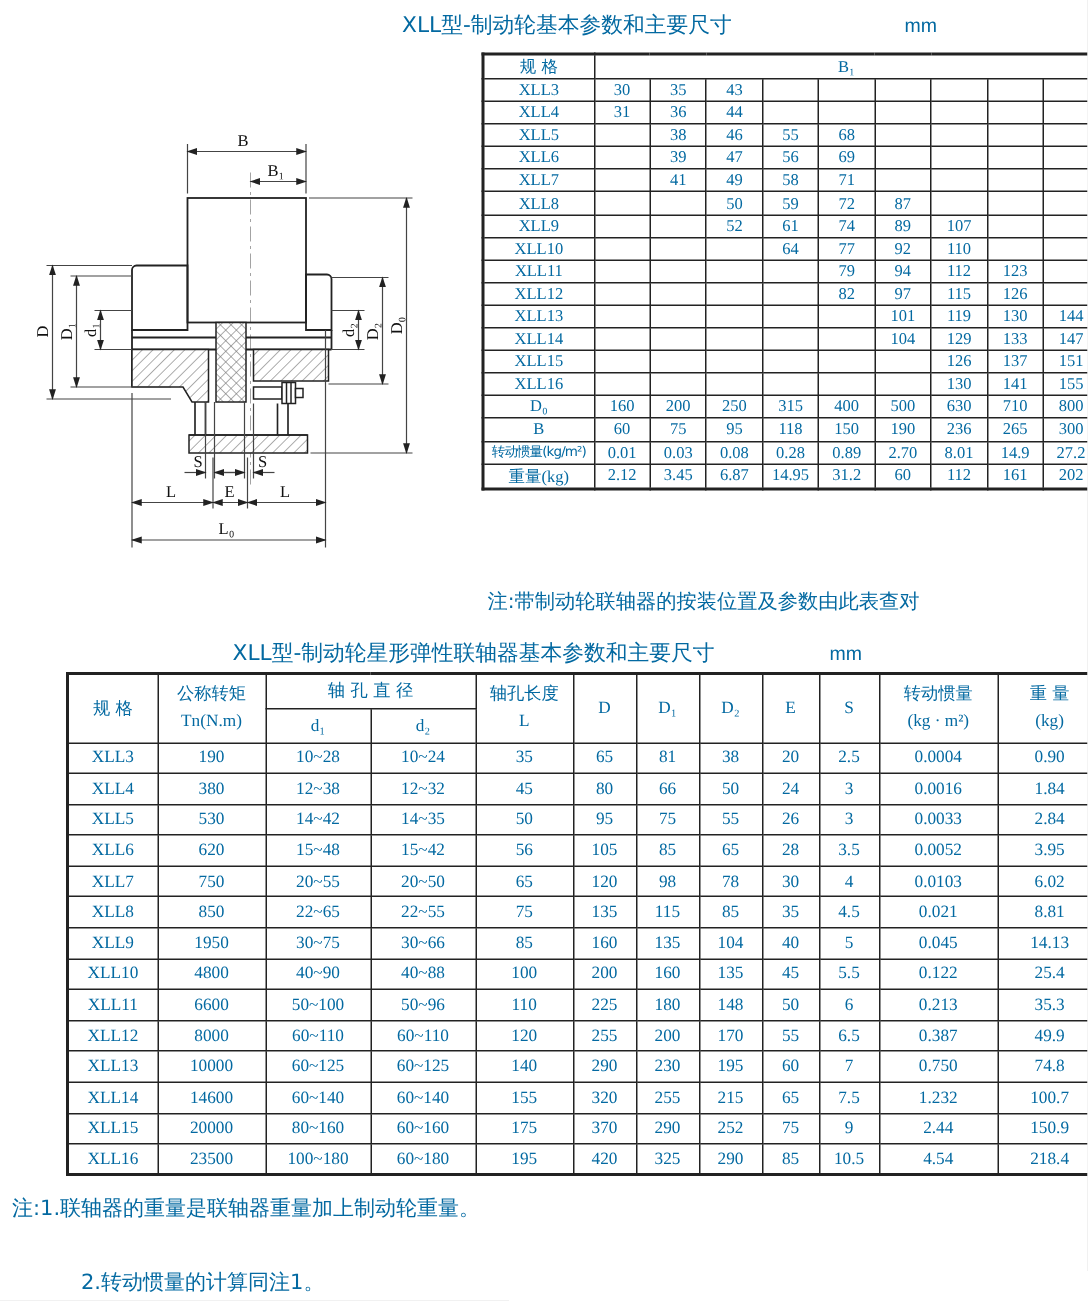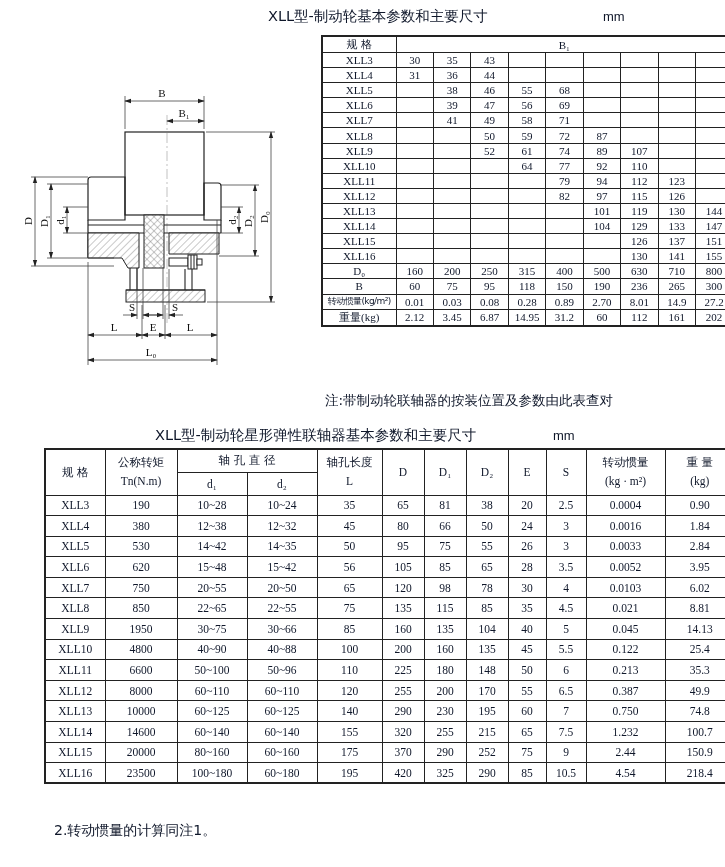--- a/index.html
+++ b/index.html
@@ -3,21 +3,21 @@
 <meta charset="utf-8">
 <style>
   * { box-sizing: border-box; margin: 0; padding: 0; }
   html,body { background:#e8e8e8; }
   .page {
     position: relative;
     width: 725px; height: 867px;
     margin: 0 auto;
     background: #ffffff;
     font-family: "Liberation Serif", serif;
-    color: #0f172a;
+    color: #0369a1;
     overflow: hidden;
   }
   .sec-hdr { position:absolute; white-space:nowrap; font-family:"DejaVu Sans",sans-serif; font-size:14.5px; }
   .unit { position:absolute; font-family:"Liberation Sans",sans-serif; font-size:13px; }
 
   
   table { border-collapse: collapse; table-layout: fixed; background:#fff;margin-left:16px; }
   .t1 { position:absolute; left:305px; top:35px; width:413px; border:2px solid #222; }
   .t1 th, .t1 td {
     border:1px solid #222; text-align:center; vertical-align:middle;
@@ -645,17 +645,18 @@
           <td>290</td>
           <td>85</td>
           <td>10.5</td>
           <td>4.54</td>
           <td>218.4</td>
         </tr>
       </tbody>
   </table>
 
   <div class="footnotes">
+    <div>注:1.联轴器的重量是联轴器重量加上制动轮重量。</div>
     <div class="fn-indent">2.转动惯量的计算同注1。</div>
     <div class="fn-indent">3.使用锥孔时应计算沉孔尺寸。</div>
   </div>
 
 </div>
 
 </body></html>

